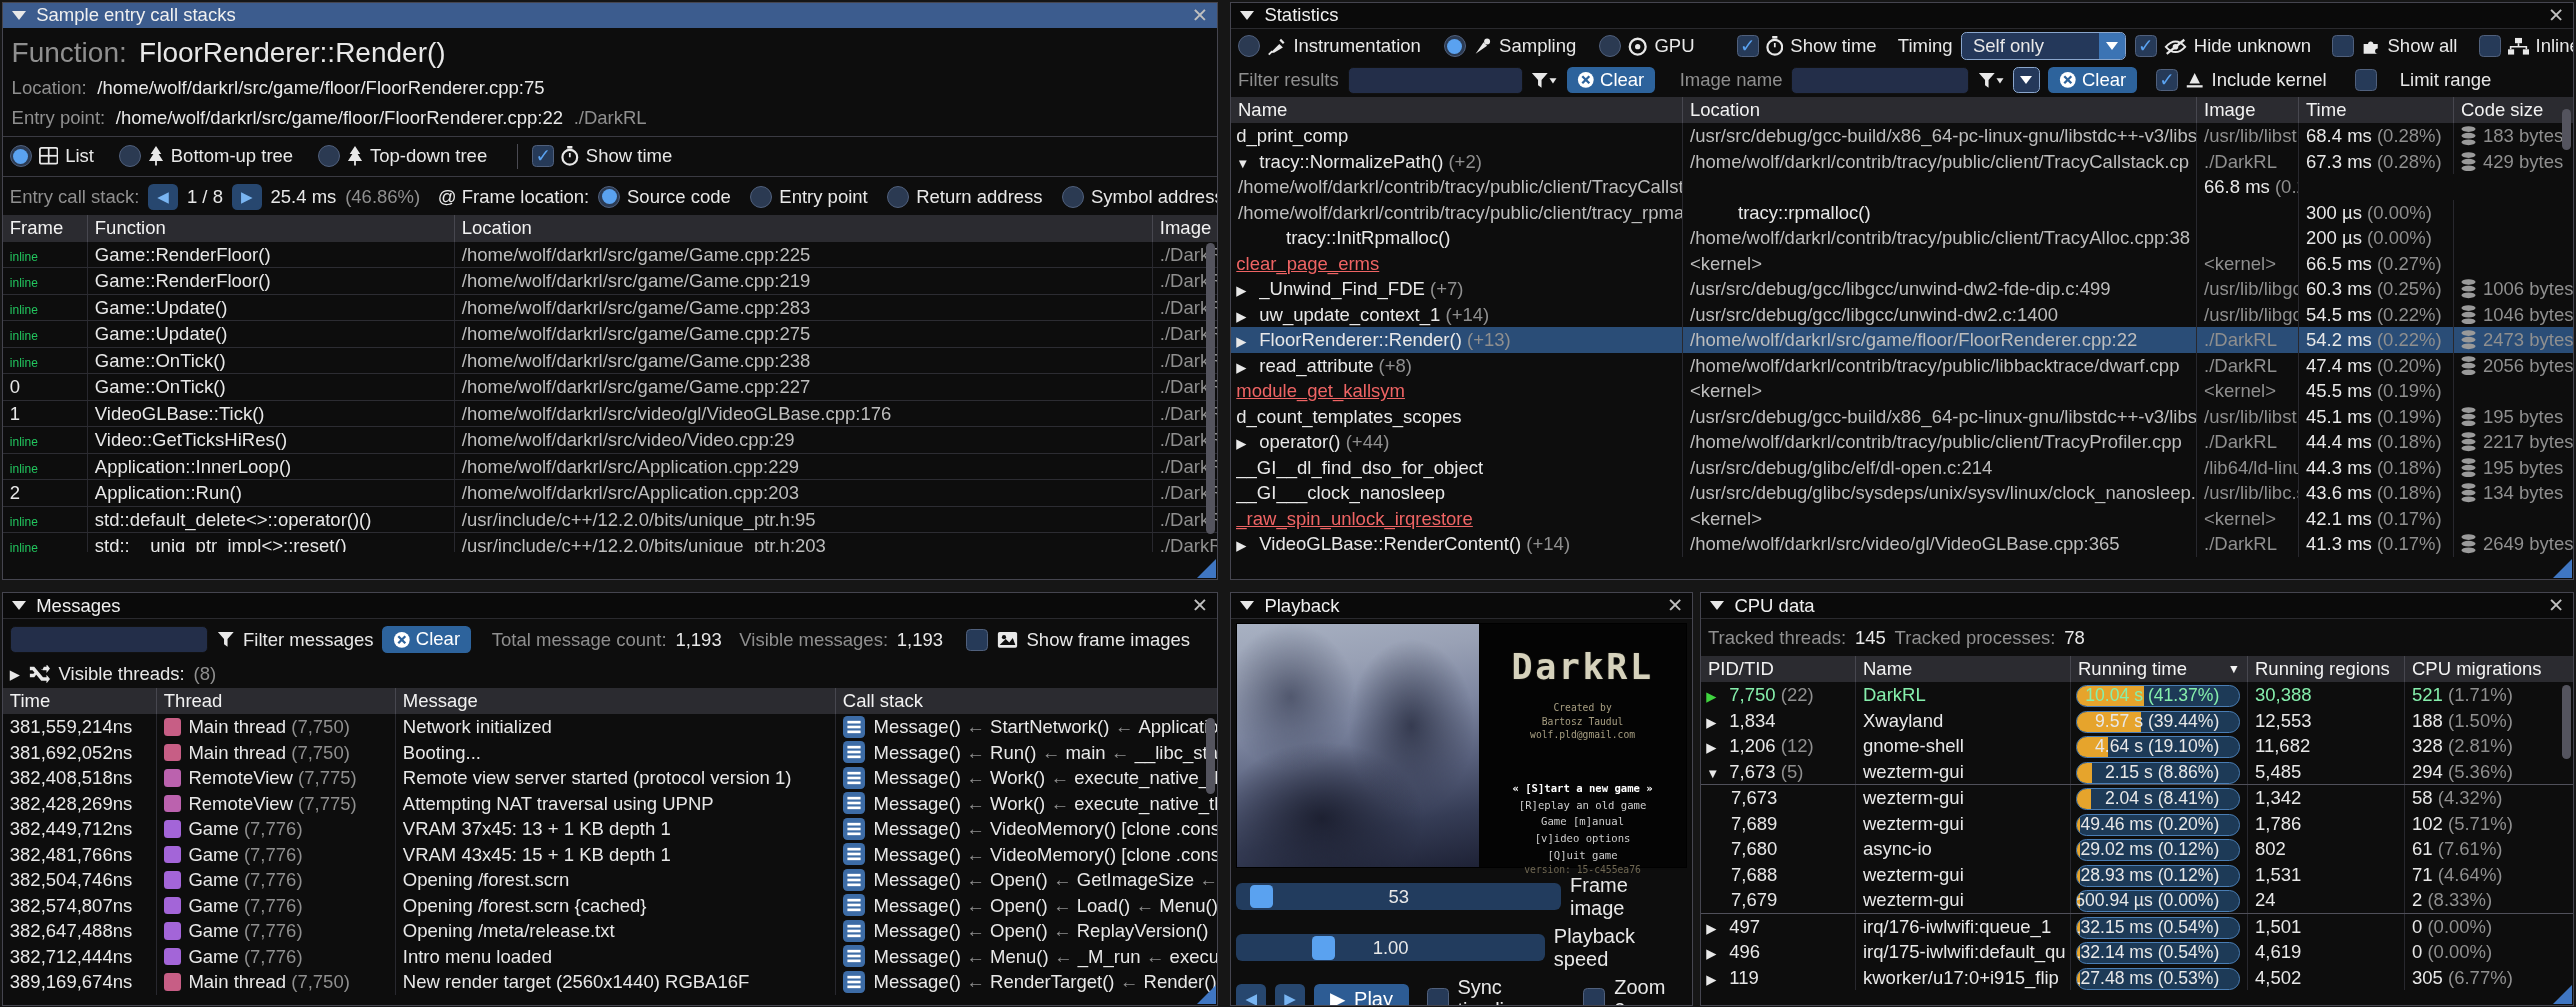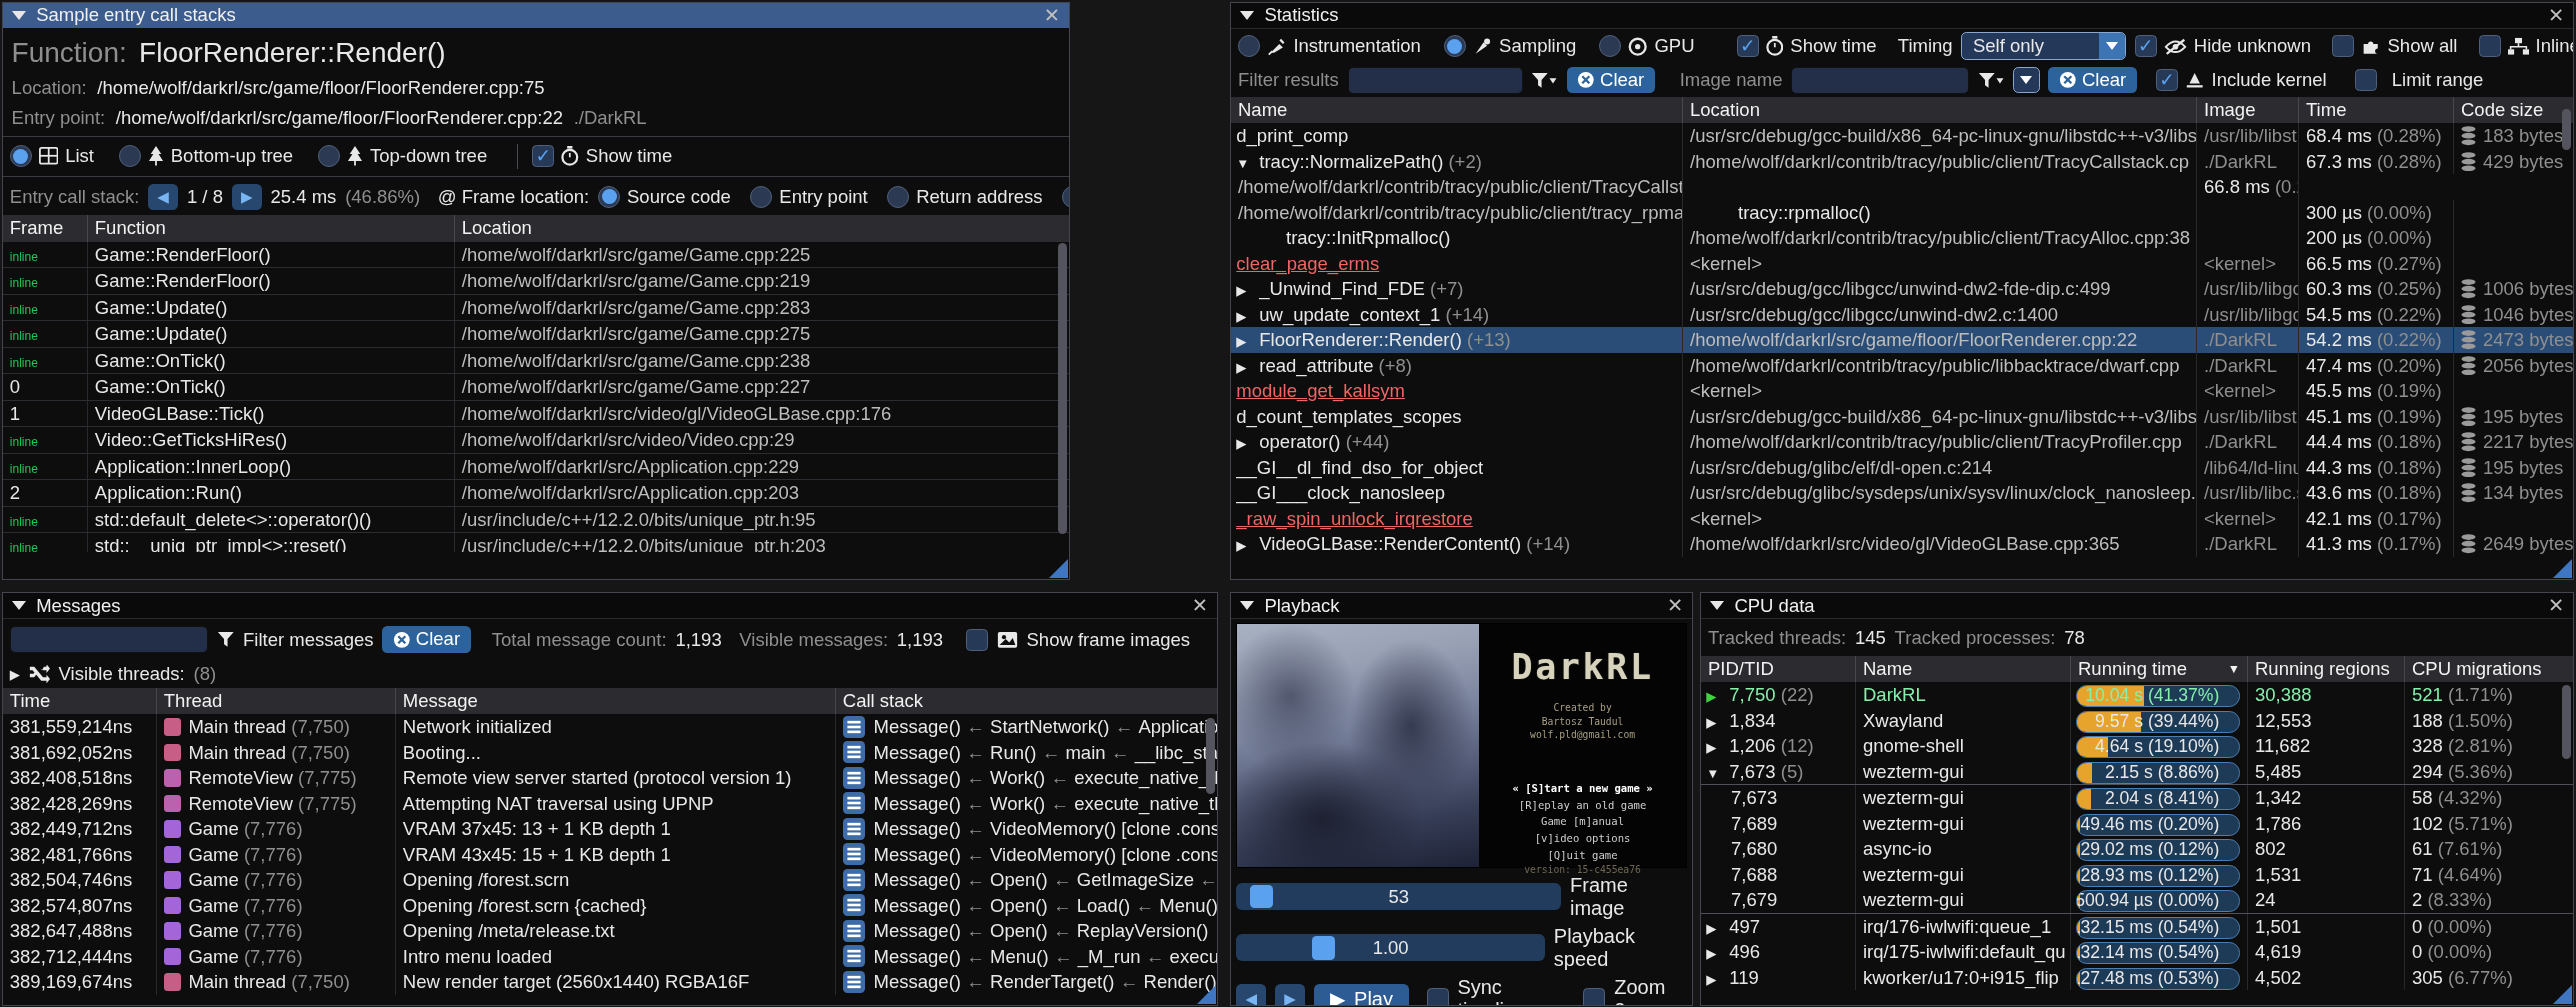--- a/index.html
+++ b/index.html
@@ -1,18 +1,18 @@
 <!DOCTYPE html>
 <html style="font-size:14px"><head>
 <meta charset="utf-8">
 <style>
   html,body{margin:0;padding:0;background:#161616;width:2576px;height:1008px;overflow:hidden;
     font-family:"Liberation Sans","DejaVu Sans",sans-serif;color:#e8e8e8;-webkit-font-smoothing:antialiased;}
   .panel{position:absolute;background:#0d0d0d;border:0.9px solid #45454f;box-sizing:border-box;overflow:hidden;}
-  #panel-callstacks{left:1.8px;top:1.8px;width:1068px;height:578px;}
+  #panel-callstacks{left:1.8px;top:1.8px;width:1216px;height:578px;}
   #panel-statistics{left:1230px;top:1.8px;width:1344px;height:578px;}
   #panel-messages{left:1.8px;top:592px;width:1216px;height:414px;}
   #panel-playback{left:1230px;top:592px;width:463px;height:414px;}
   #panel-cpudata{left:1700px;top:592px;width:874px;height:414px;}
   .titlebar{height:25px;display:flex;align-items:center;gap:10.6px;padding:0 8.8px;background:#0a0a0a;
     font-size:18.5px;color:#f0f0f0;border-bottom:0.9px solid #2a2a2e;}
   .titlebar.focused{background:#3c5c8e;border-bottom:none;}
   .tri-down{width:0;height:0;border-left:7px solid transparent;border-right:7px solid transparent;border-top:9.7px solid #e8e8e8;}
   .close-x{margin-left:auto;color:#c0c0c0;font-size:19.4px;line-height:19.4px;}
   .dim{color:#8f8f8f;} .path{color:#bdbdbd;} .red{color:#ef6464;} .green{color:#86efac;}
@@ -382,21 +382,21 @@
       <span style="display: flex; align-items: center; gap: 7px; margin-right: 12.3px; margin-left: 10.6px;">
         <span class="checkbox">✓</span>
         <span class="icon">
           <svg width="19.4" height="17.6" viewBox="0 0 22 20">
             <path d="M11 1 L17 13 H5 Z" fill="#e8e8e8"></path>
             <rect x="2" y="15" width="18" height="2.6" fill="#e8e8e8"></rect>
           </svg>
         </span>
         <span>Include kernel</span>
       </span>
-      <span style="display: flex; align-items: center; gap: 15px; margin-right: 12.3px; margin-left: 7px;">
+      <span style="display: flex; align-items: center; gap: 23px; margin-right: 12.3px; margin-left: 7px;">
         <span class="checkbox"></span>
         <span>Limit range</span>
       </span>
     </div>
   <div class="thead st-grid" id="st-head">
       <div class="cell">Name</div>
       <div class="cell">Location</div>
       <div class="cell">Image</div>
       <div class="cell">Time</div>
       <div class="cell">Code size</div>

